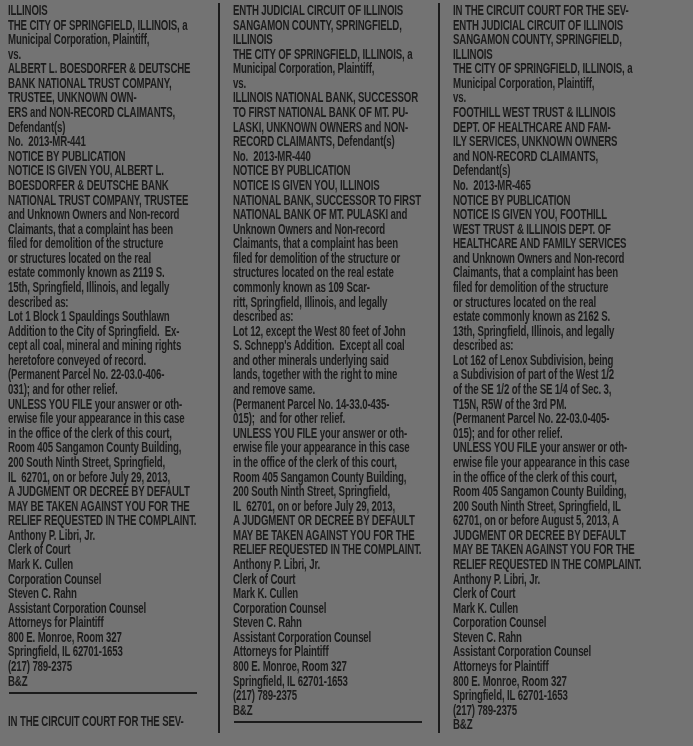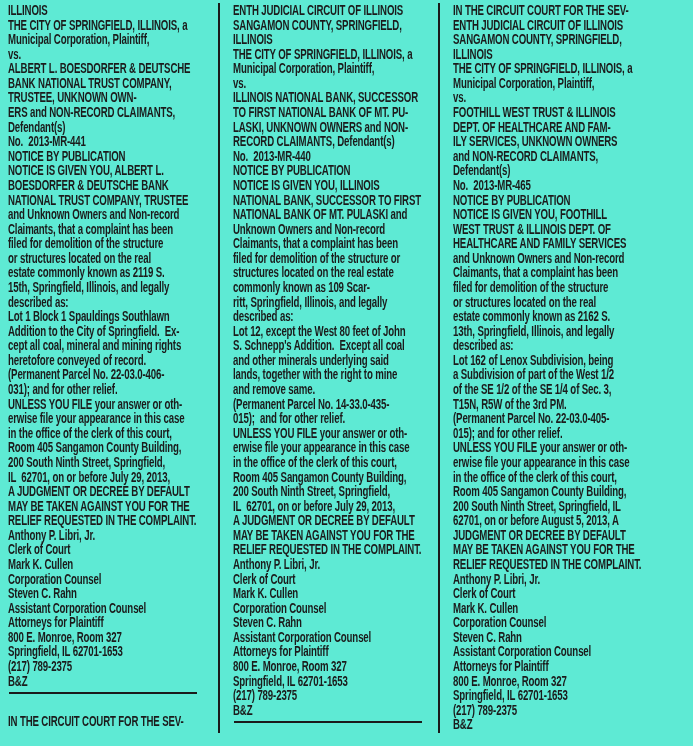--- a/index.html
+++ b/index.html
@@ -4,21 +4,21 @@
 <style>
   html, body {
     margin: 0;
     padding: 0;
     background: #ffffff;
   }
   .page {
     position: relative;
     width: 693px;
     height: 746px;
-    background: #5eead4;
+    background: #737373;
     overflow: hidden;
     font-family: "Liberation Sans", "DejaVu Sans", sans-serif;
   }
   .col {
     position: absolute;
     top: 4px;
     overflow: hidden;
   }
   .col-1 { left: 8px;   width: 209px; height: 742px; }
   .col-2 { left: 233px; width: 204px; height: 742px; }

